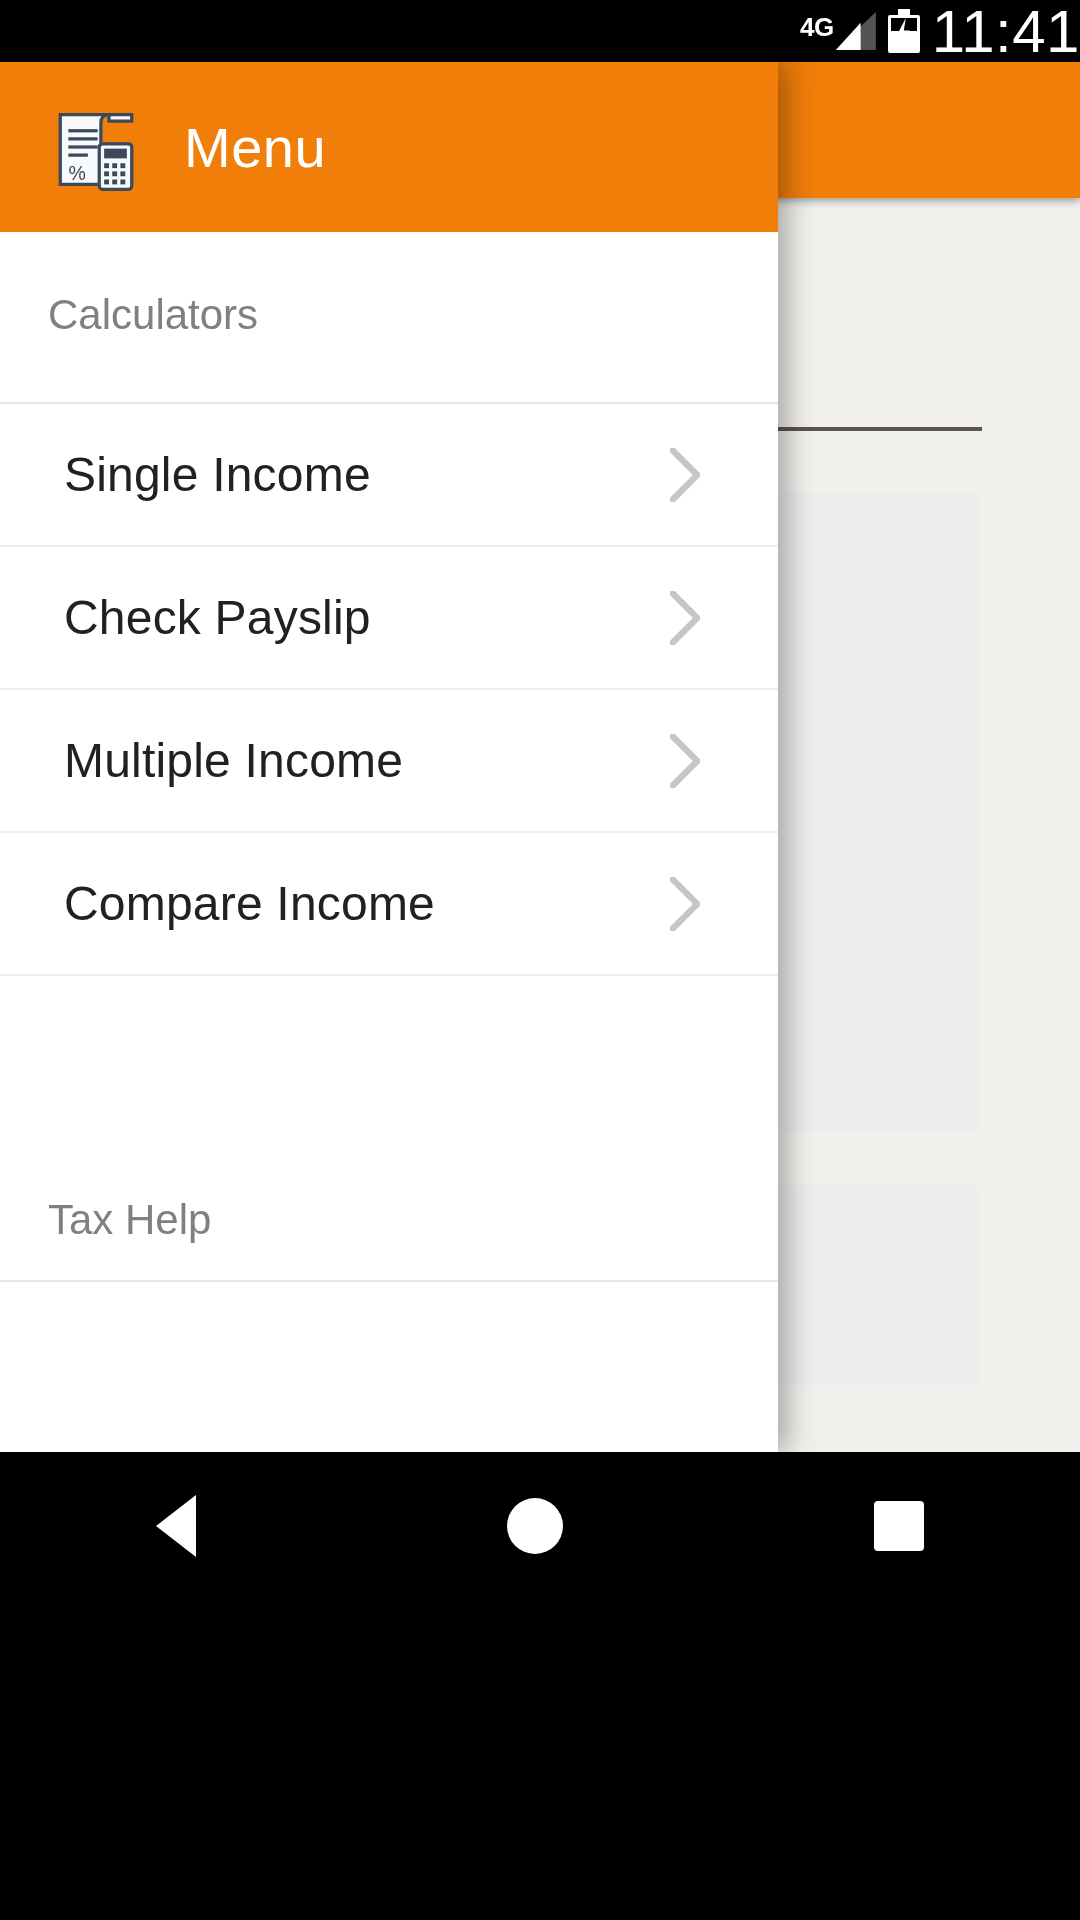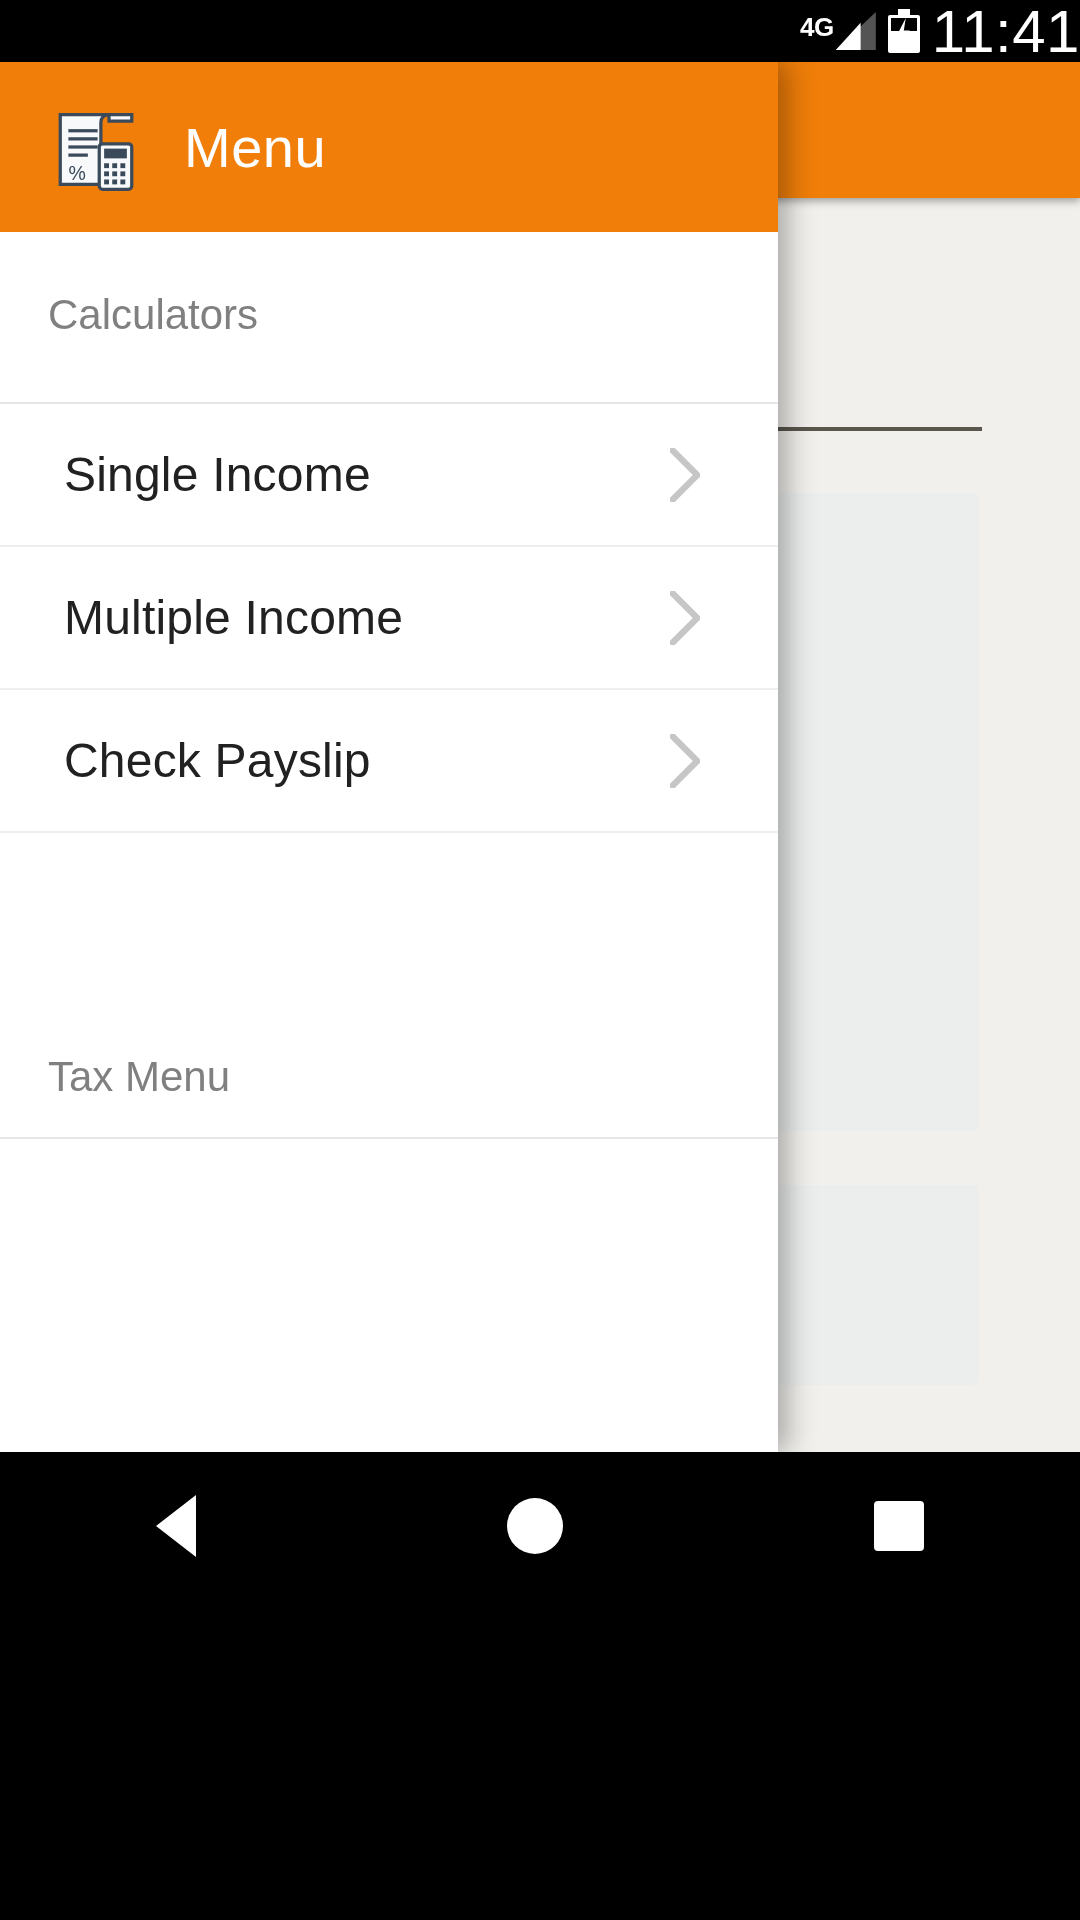--- a/index.html
+++ b/index.html
@@ -228,37 +228,43 @@
       </div>
 
       <div class="menu-row">
         <span class="menu-label">Single Income</span>
         <svg class="chev" viewBox="0 0 12 22">
           <path d="M1 1 L11 11 L1 21" fill="none" stroke="#bdbdbd" stroke-width="2.6" stroke-linecap="square"></path>
         </svg>
       </div>
 
       <div class="menu-row">
+        <span class="menu-label">Check Payslip</span>
+        <svg class="chev" viewBox="0 0 12 22">
+          <path d="M1 1 L11 11 L1 21" fill="none" stroke="#bdbdbd" stroke-width="2.6" stroke-linecap="square"></path>
+        </svg>
+      </div>
+
+      <div class="menu-row">
         <span class="menu-label">Multiple Income</span>
         <svg class="chev" viewBox="0 0 12 22">
           <path d="M1 1 L11 11 L1 21" fill="none" stroke="#bdbdbd" stroke-width="2.6" stroke-linecap="square"></path>
         </svg>
       </div>
 
       <div class="menu-row">
-        <span class="menu-label">Check Payslip</span>
-        <svg class="chev" viewBox="0 0 12 22">
-          <path d="M1 1 L11 11 L1 21" fill="none" stroke="#bdbdbd" stroke-width="2.6" stroke-linecap="square"></path>
-        </svg>
-      </div>
-
+        <span class="menu-label">Compare Income</span>
+        <svg class="chev" viewBox="0 0 12 22">
+          <path d="M1 1 L11 11 L1 21" fill="none" stroke="#bdbdbd" stroke-width="2.6" stroke-linecap="square"></path>
+        </svg>
+      </div>
 
 
       <div class="section-header spaced">
-        <span>Tax Menu</span>
+        <span>Tax Help</span>
       </div>
 
       <div class="menu-row">
         
         
       </div>
 
     </div>
   </div>
 

